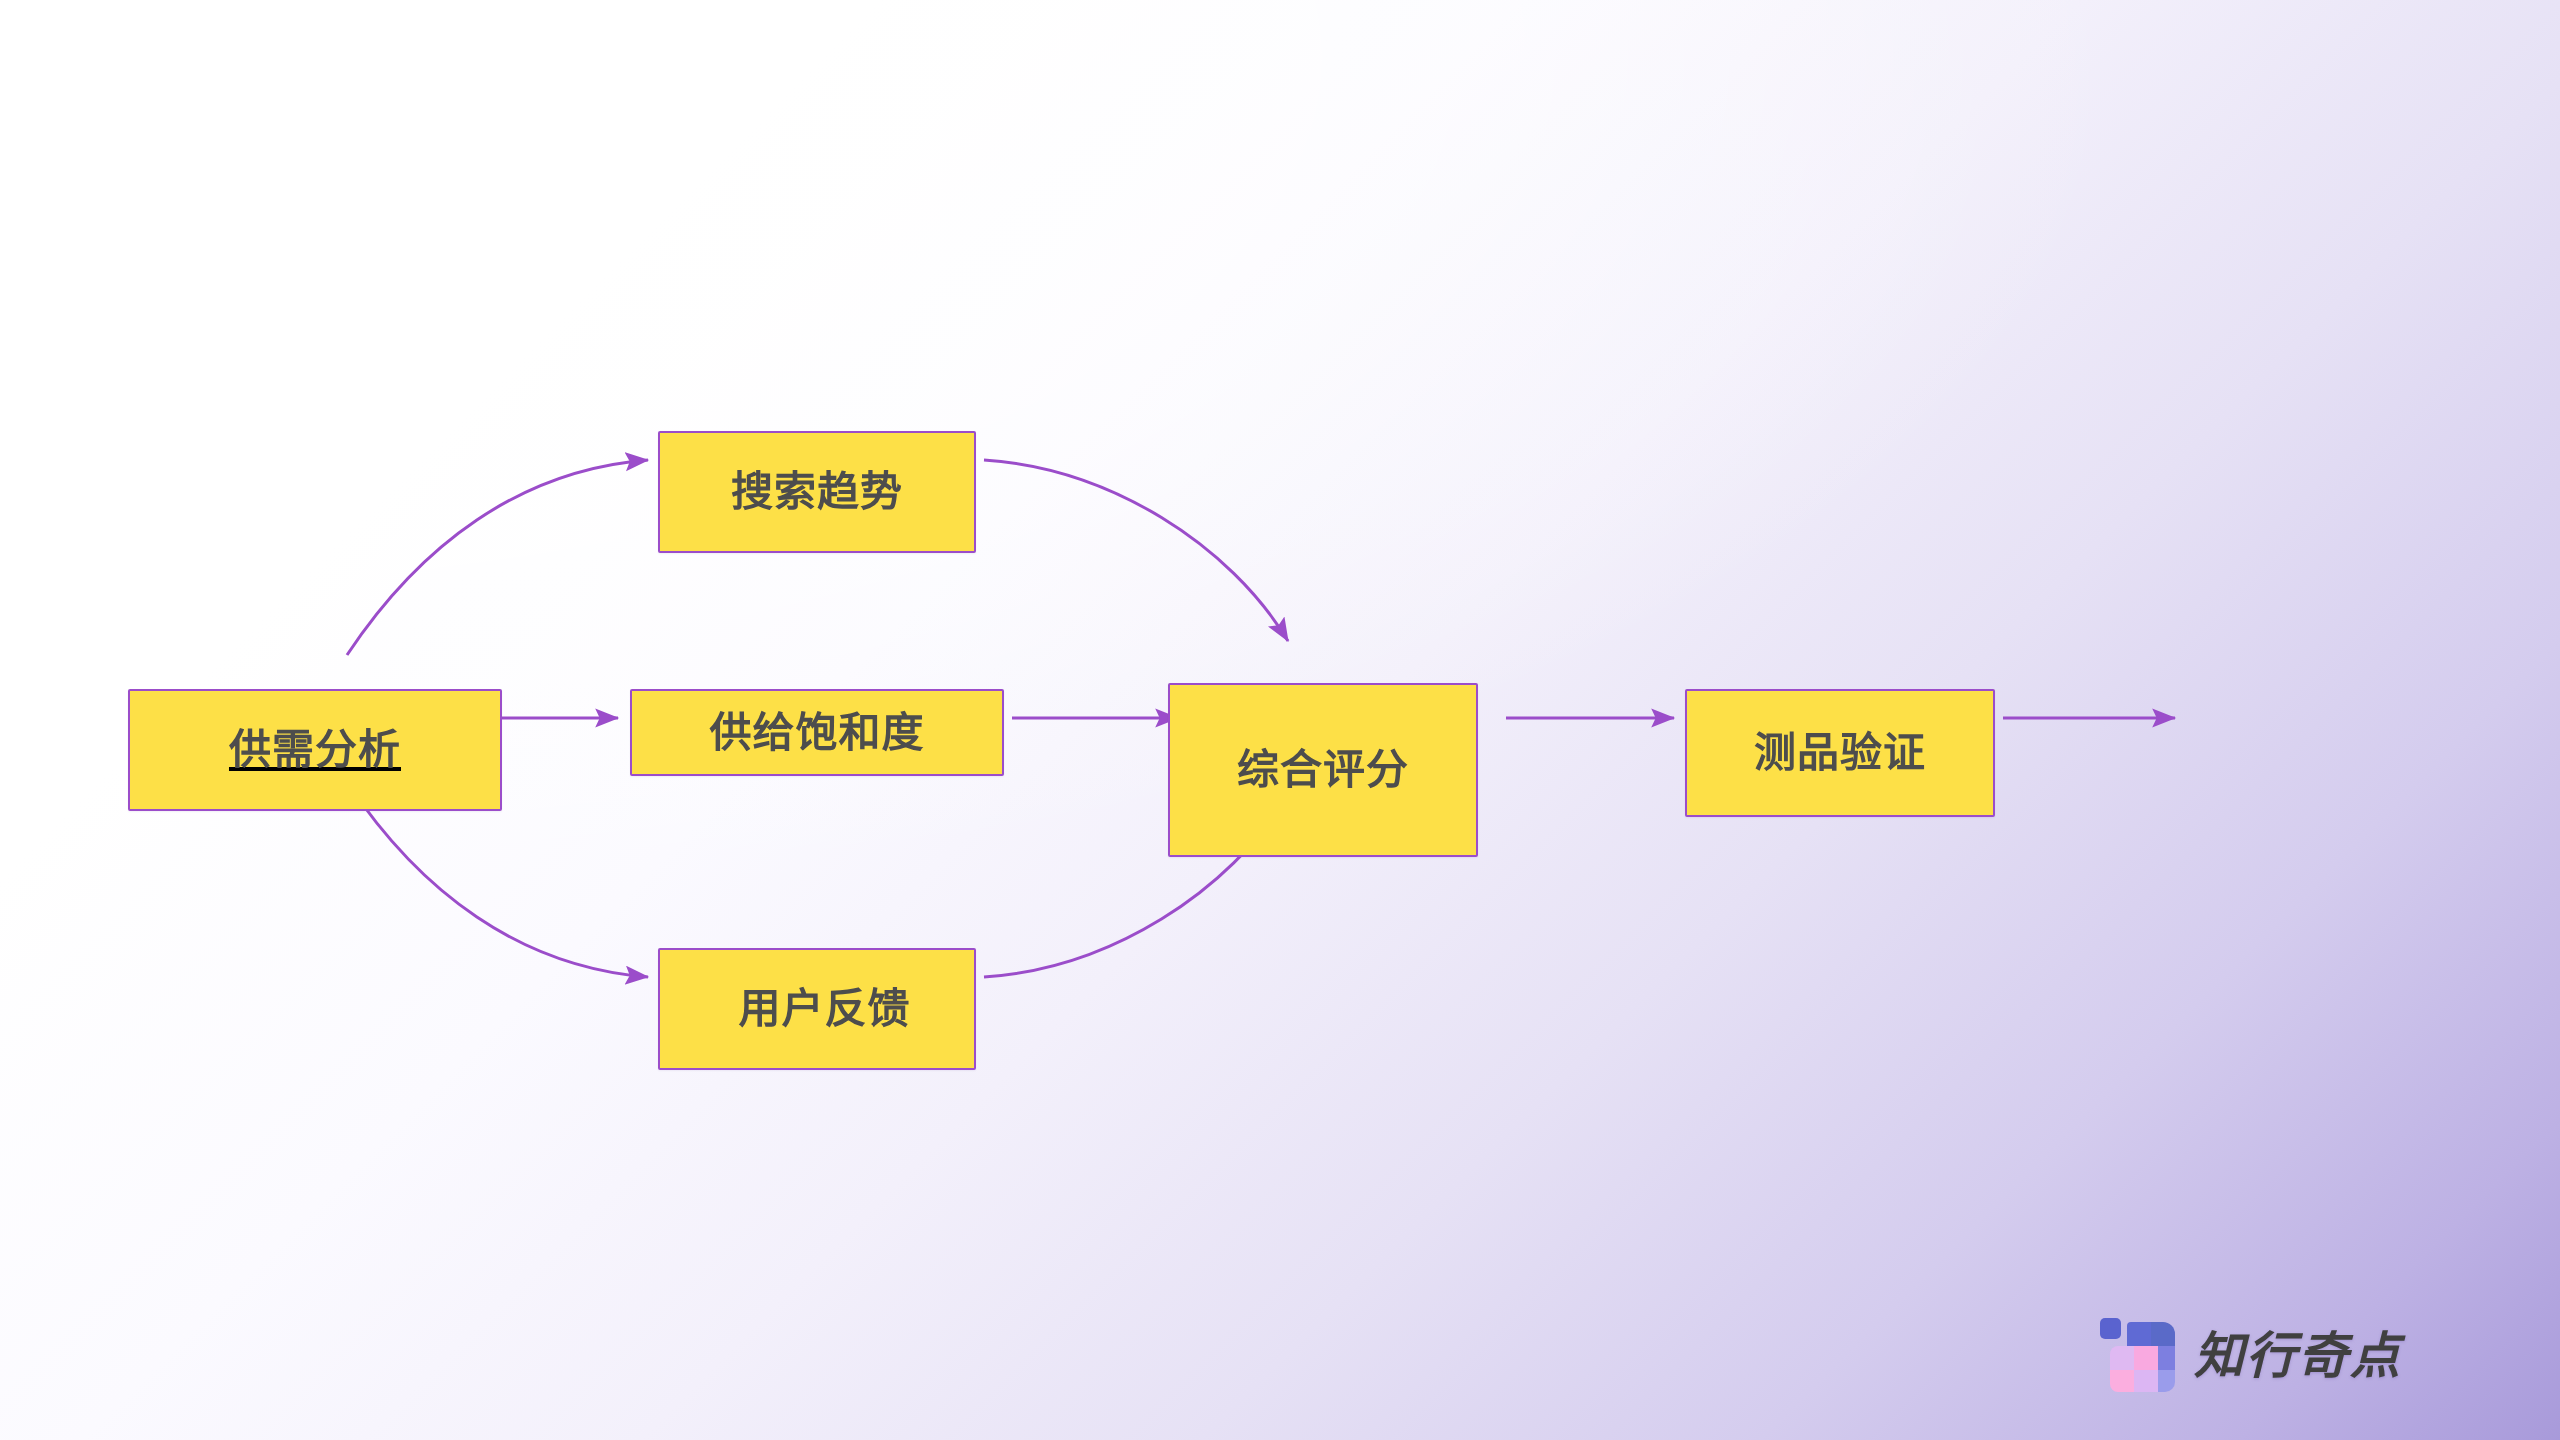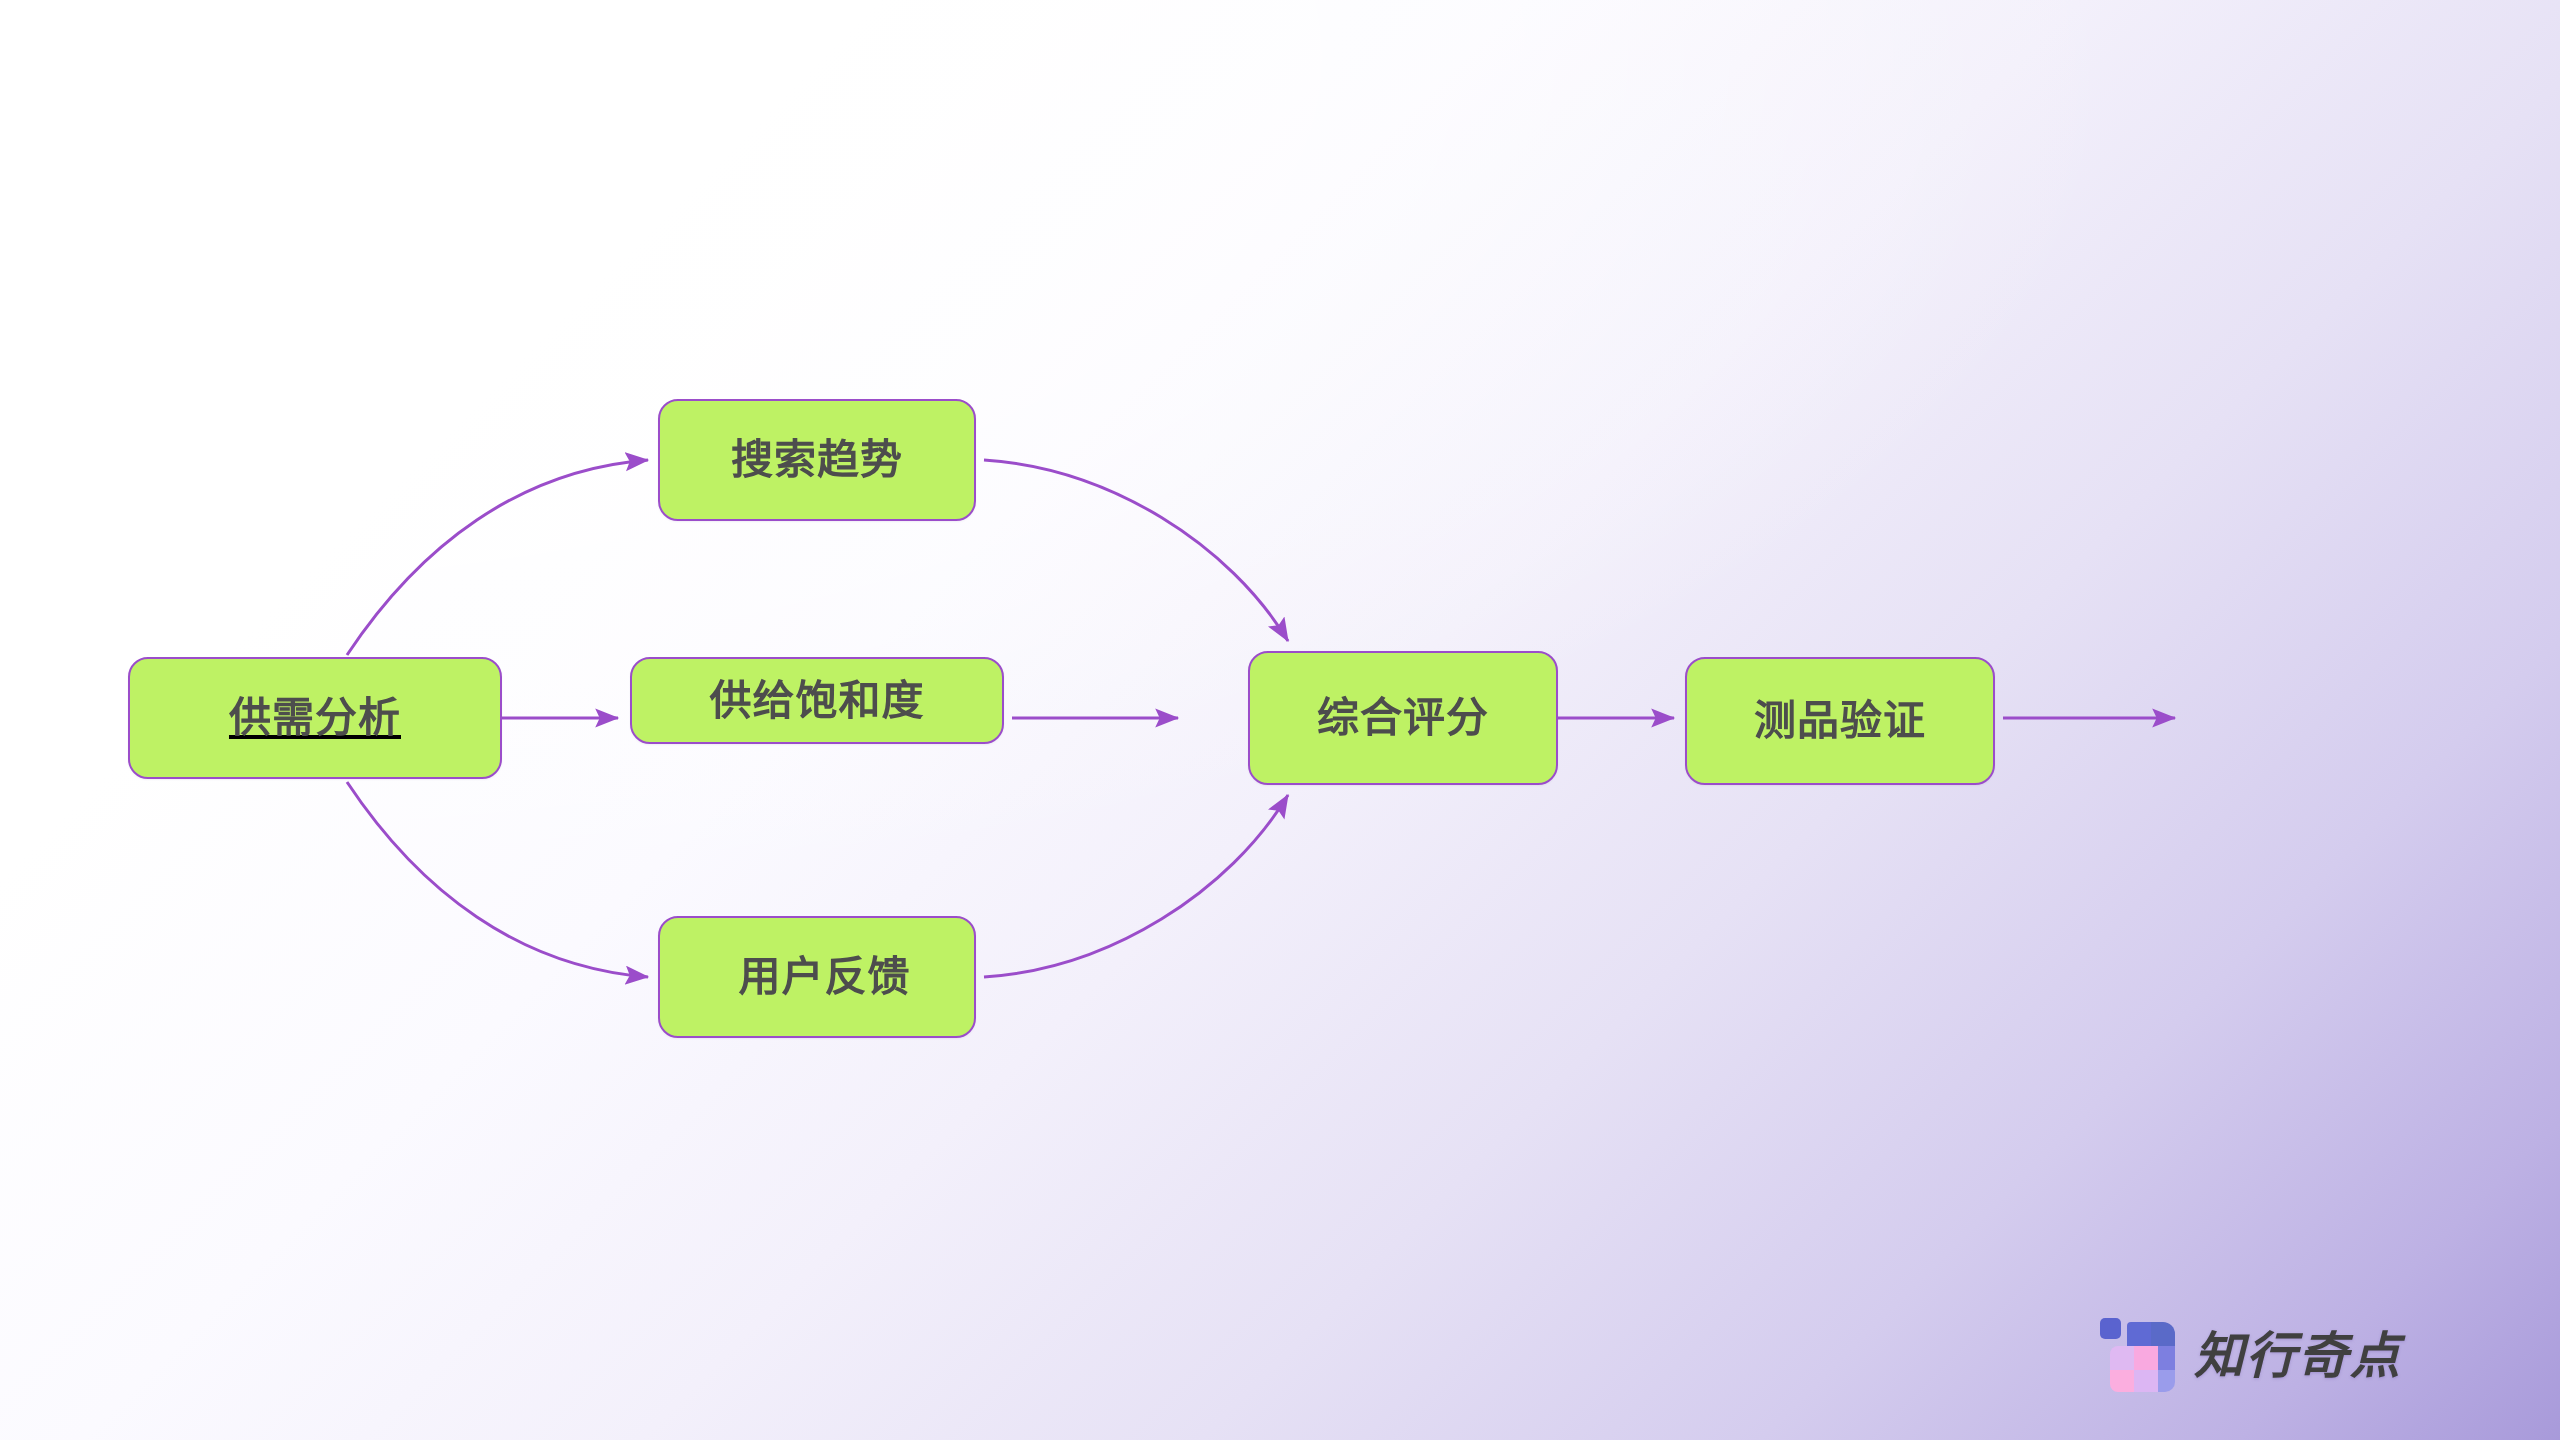--- a/index.html
+++ b/index.html
@@ -44,44 +44,45 @@
     position: absolute;
     inset: 0;
     width: 2560px;
     height: 1440px;
   }
 
   
   .node {
     position: absolute;
     box-sizing: border-box;
-    background: #bef264;
+    background: #fde047;
     border: 2px solid #9b4dca;
-    border-radius: 20px;
+    border-radius: 2px;
     display: flex;
     align-items: center;
     justify-content: center;
     box-shadow: 0 1px 2px rgba(90,60,140,0.07);
+    margin-top: 32px;
   }
   .node-label {
     color: #4d4d4d;
     font-weight: 700;
     font-size: 42px;
     line-height: 1;
     letter-spacing: 1px;
     white-space: nowrap;
     font-family: "Liberation Sans", "DejaVu Sans", sans-serif;
   }
 
   
   #node-demand-analysis   { left: 128px;  top: 657px;  width: 374px; height: 122px; text-decoration: underline; }
   #node-search-trend      { left: 658px;  top: 399px;  width: 318px; height: 122px; }
   #node-supply-saturation { left: 630px;  top: 657px;  width: 374px; height: 87px; }
   #node-user-feedback     { left: 658px;  top: 916px;  width: 318px; height: 122px; padding-left: 15px; }
-  #node-composite-score   { left: 1248px; top: 651px;  width: 310px; height: 134px; }
+  #node-composite-score   { left: 1168px; top: 651px;  width: 310px; height: 174px; }
   #node-product-test      { left: 1685px; top: 657px;  width: 310px; height: 128px; }
   #node-scale-up          { left: 2186px; top: 657px;  width: 260px; height: 122px; }
 
   
   #watermark {
     position: absolute;
     left: 2100px;
     top: 1318px;
     display: flex;
     align-items: center;

